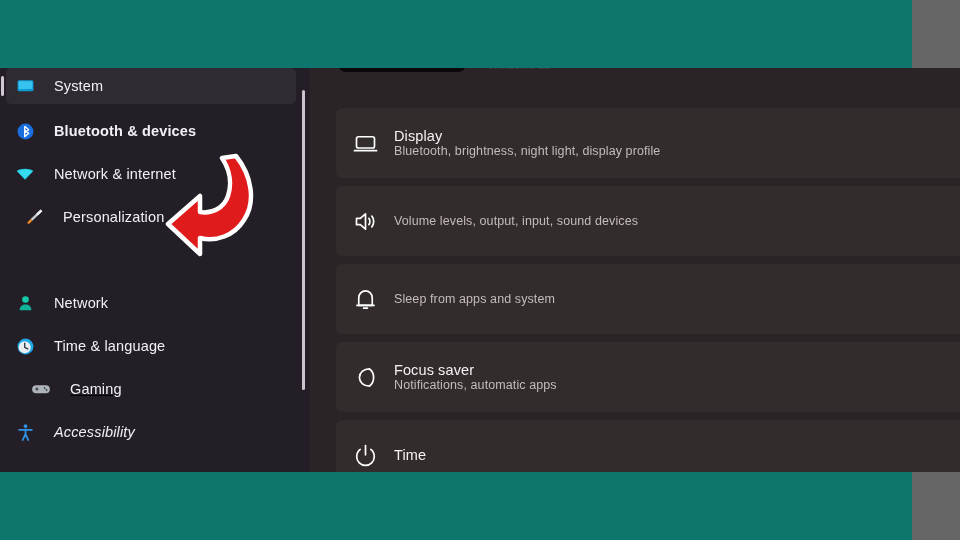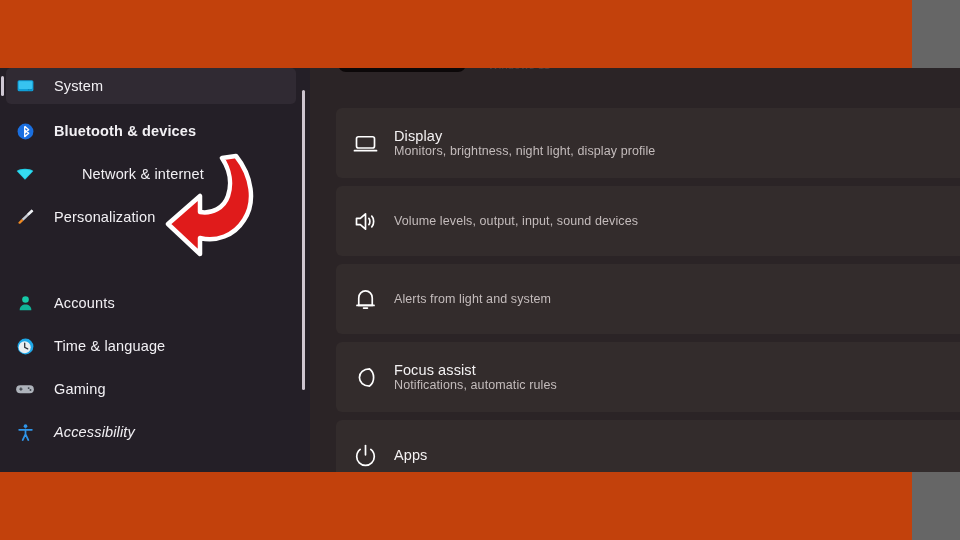--- a/index.html
+++ b/index.html
@@ -1,21 +1,21 @@
 <!DOCTYPE html>
 <html><head>
 <meta charset="utf-8">
 <style>
   * { margin:0; padding:0; box-sizing:border-box; }
   html,body {
     width:960px; height:540px; overflow:hidden;
     background:#666666;
     font-family:"Liberation Sans", sans-serif;
   }
-  #screen { position:relative; width:912px; height:540px; background:#c2410c; }
+  #screen { position:relative; width:912px; height:540px; background:#0f766e; }
 
   
   #app {
     position:absolute; left:0; top:68px; width:960px; height:404px;
     background:#241f27; overflow:hidden;
   }
 
   
   #sidebar {
     position:absolute; left:0; top:0; width:310px; height:404px;
@@ -110,64 +110,64 @@
       <div class="nav-item" style="position:absolute;top:45px;left:0;right:0;font-weight:bold;">
         <span class="nav-icon">
           <svg width="19" height="19" viewBox="0 0 24 24">
             <circle cx="12" cy="12" r="10" fill="#1a6fe0"></circle>
             <path d="M11 5.5 L16 9.8 L11 14 L11 5.5 M11 10 L16 14.2 L11 18.5 L11 10" fill="none" stroke="#ffffff" stroke-width="1.7" stroke-linejoin="round"></path>
           </svg>
         </span>
         <span class="nav-label">Bluetooth &amp; devices</span>
       </div>
 
-      <div class="nav-item" style="position:absolute;top:88px;left:0;right:0;gap:28px;">
+      <div class="nav-item" style="position:absolute;top:88px;left:0;right:0;">
         <span class="nav-icon">
           <svg width="20" height="20" viewBox="0 0 24 24">
             <path d="M2 8.5 C6 4.8 18 4.8 22 8.5 L12 19 Z" fill="#1ec8e0"></path>
             <path d="M3.6 9 C7 6 17 6 20.4 9 L12 17.6 Z" fill="#36dcf0"></path>
           </svg>
         </span>
         <span class="nav-label">Network &amp; internet</span>
       </div>
 
-      <div class="nav-item" style="position:absolute;top:131px;left:0;right:0;">
+      <div class="nav-item" style="position:absolute;top:131px;left:9px;right:0;">
         <span class="nav-icon">
           <svg width="20" height="20" viewBox="0 0 24 24">
             <path d="M20 3 L22 5 L10 16.5 L8 14.5 Z" fill="#c8ccd4"></path>
             <path d="M20 3 L22 5 L16.5 10.2 L14.6 8.2 Z" fill="#eef0f4"></path>
             <path d="M8 14.5 L10 16.5 L6.6 19.8 C5.6 20.6 4 20 4 18.6 Z" fill="#f08a22"></path>
           </svg>
         </span>
         <span class="nav-label">Personalization</span>
       </div>
 
 
       <div class="nav-item" style="position:absolute;top:217px;left:0;right:0;">
         <span class="nav-icon">
           <svg width="19" height="19" viewBox="0 0 24 24">
             <circle cx="12" cy="7" r="4.2" fill="#16c9a8"></circle>
             <path d="M4.6 20.5 C4.6 15.8 8 13.4 12 13.4 C16 13.4 19.4 15.8 19.4 20.5 Z" fill="#11b398"></path>
           </svg>
         </span>
-        <span class="nav-label">Accounts</span>
+        <span class="nav-label">Network</span>
       </div>
 
       <div class="nav-item" style="position:absolute;top:260px;left:0;right:0;align-items:center;">
         <span class="nav-icon">
           <svg width="19" height="19" viewBox="0 0 24 24">
             <circle cx="12" cy="12" r="10" fill="#1fa8e8"></circle>
             <circle cx="11" cy="13" r="7.6" fill="#e9eef2"></circle>
             <path d="M11 7.6 L11 13 L14.8 15" stroke="#2b3138" stroke-width="1.6" fill="none" stroke-linecap="round"></path>
           </svg>
         </span>
         <span class="nav-label">Time &amp; language</span>
       </div>
 
-      <div class="nav-item" style="position:absolute;top:303px;left:0;right:0;">
+      <div class="nav-item" style="position:absolute;top:303px;left:16px;right:0;text-decoration:underline;">
         <span class="nav-icon">
           <svg width="20" height="20" viewBox="0 0 24 24">
             <rect x="1.4" y="7.4" width="21.2" height="9.6" rx="4.8" fill="#aeb3bb"></rect>
             <rect x="5" y="11.3" width="4.2" height="1.5" rx=".7" fill="#3c4149"></rect>
             <rect x="6.35" y="9.95" width="1.5" height="4.2" rx=".7" fill="#3c4149"></rect>
             <circle cx="16.4" cy="10.9" r="1.15" fill="#3c4149"></circle>
             <circle cx="18.6" cy="13.2" r="1.15" fill="#3c4149"></circle>
           </svg>
         </span>
         <span class="nav-label">Gaming</span>
@@ -196,21 +196,21 @@
 
       <div class="card" style="top:40px;">
         <span class="card-icon">
           <svg width="27" height="27" viewBox="0 0 24 24" fill="none" stroke="#ffffff" stroke-width="1.5">
             <rect x="4" y="6" width="16" height="10" rx="1.8"></rect>
             <path d="M2.2 18.4 H21.8" stroke-linecap="round"></path>
           </svg>
         </span>
         <span class="card-text">
           <span class="card-title">Display</span>
-          <span class="card-sub">Monitors, brightness, night light, display profile</span>
+          <span class="card-sub">Bluetooth, brightness, night light, display profile</span>
         </span>
       </div>
 
       <div class="card" style="top:118px;">
         <span class="card-icon">
           <svg width="27" height="27" viewBox="0 0 24 24" fill="none" stroke="#ffffff" stroke-width="1.5">
             <path d="M4 9.2 H7.4 L12 5.2 V18.8 L7.4 14.8 H4 Z" stroke-linejoin="round"></path>
             <path d="M15 9.3 C16.2 10.5 16.2 13.5 15 14.7" stroke-linecap="round"></path>
             <path d="M17.6 7.2 C19.8 9.2 19.8 14.8 17.6 16.8" stroke-linecap="round"></path>
           </svg>
@@ -222,45 +222,45 @@
 
       <div class="card" style="top:196px;">
         <span class="card-icon">
           <svg width="27" height="27" viewBox="0 0 24 24" fill="none" stroke="#ffffff" stroke-width="1.5">
             <path d="M6 17.3 V10.6 C6 7.1 8.7 4.4 12 4.4 C15.3 4.4 18 7.1 18 10.6 V17.3 Z" stroke-linejoin="round"></path>
             <path d="M4.4 17.3 H19.6" stroke-linecap="round"></path>
             <path d="M10.3 19.6 H13.7" stroke-linecap="round"></path>
           </svg>
         </span>
         <span class="card-text">
-          <span class="card-sub">Alerts from light and system</span>
+          <span class="card-sub">Sleep from apps and system</span>
         </span>
       </div>
 
       <div class="card" style="top:274px;">
         <span class="card-icon">
           <svg width="27" height="27" viewBox="0 0 24 24" fill="none" stroke="#ffffff" stroke-width="1.5">
             <path d="M15.6 4.4 C15.6 4.4 19.2 7 19.2 12 C19.2 17 15.6 19.6 15.6 19.6 C10.2 19.6 6.6 16.2 6.6 12 C6.6 7.8 10.2 4.4 15.6 4.4 Z" stroke-linejoin="round"></path>
           </svg>
         </span>
         <span class="card-text">
-          <span class="card-title">Focus assist</span>
-          <span class="card-sub">Notifications, automatic rules</span>
+          <span class="card-title">Focus saver</span>
+          <span class="card-sub">Notifications, automatic apps</span>
         </span>
       </div>
 
       <div class="card" style="top:352px;">
         <span class="card-icon">
           <svg width="27" height="27" viewBox="0 0 24 24" fill="none" stroke="#ffffff" stroke-width="1.5">
             <path d="M7.3 6.6 C5.4 8.1 4.2 10.4 4.2 13 C4.2 17.3 7.7 20.8 12 20.8 C16.3 20.8 19.8 17.3 19.8 13 C19.8 10.4 18.6 8.1 16.7 6.6" stroke-linecap="round"></path>
             <path d="M12 3.2 V11.4" stroke-linecap="round"></path>
           </svg>
         </span>
         <span class="card-text">
-          <span class="card-title">Apps</span>
+          <span class="card-title">Time</span>
         </span>
       </div>
     </section>
   </div>
 
   <svg id="arrow" viewBox="0 0 120 130">
     <path d="M76 6
              C 92 26, 96 52, 84 70
              C 74 86, 56 92, 40 88
              L 40 104

